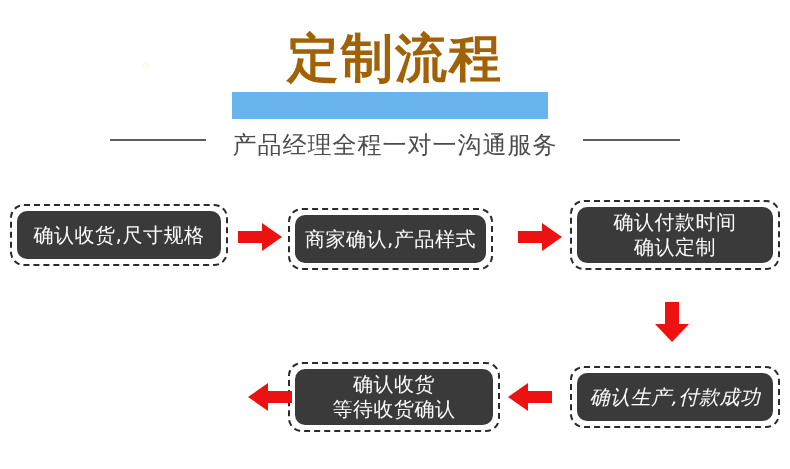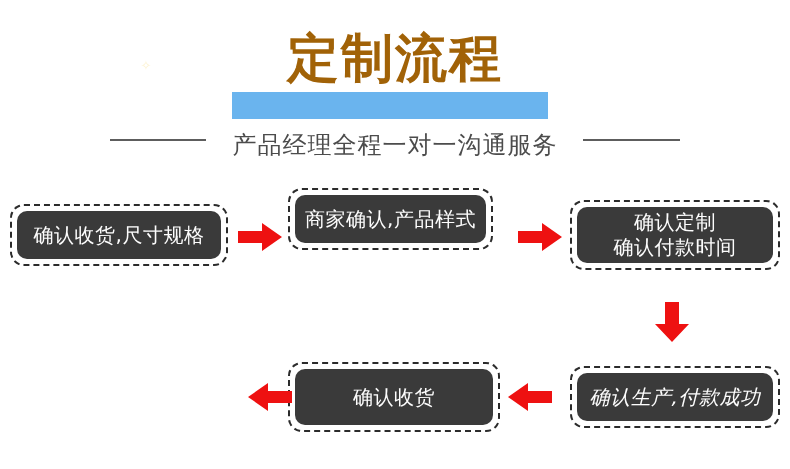--- a/index.html
+++ b/index.html
@@ -114,21 +114,21 @@
   }
   .node-line {
     font-size: 20px;
     line-height: 25px;
     white-space: nowrap;
     letter-spacing: 0.5px;
   }
 
   
   #node-1 { left: 10px;  top: 204px; width: 218px; height: 62px; }
-  #node-2 { left: 288px; top: 188px; width: 205px; height: 62px; }
+  #node-2 { left: 288px; top: 208px; width: 205px; height: 62px; }
   #node-3 { left: 570px; top: 200px; width: 210px; height: 70px; }
   
   #node-4 { left: 10px;  top: 366px; width: 230px; height: 62px; }
   #node-5 { left: 288px; top: 362px; width: 212px; height: 70px; }
   #node-6 { left: 570px; top: 366px; width: 210px; height: 62px; font-style: italic; }
 
   
   .arrow {
     position: absolute;
   }
@@ -168,34 +168,35 @@
   </div>
 
   <div class="node" id="node-2">
     <div class="node-inner">
       <div class="node-line">商家确认,产品样式</div>
     </div>
   </div>
 
   <div class="node" id="node-3">
     <div class="node-inner">
+      <div class="node-line">确认付款时间</div>
       <div class="node-line">确认定制</div>
-      <div class="node-line">确认付款时间</div>
     </div>
   </div>
 
   <div class="node" id="node-6">
     <div class="node-inner">
       <div class="node-line">确认生产,付款成功</div>
     </div>
   </div>
 
   <div class="node" id="node-5">
     <div class="node-inner">
       <div class="node-line">确认收货</div>
+      <div class="node-line">等待收货确认</div>
     </div>
   </div>
 
 
   <div class="arrow" id="arrow-1">
     <svg width="44" height="30" viewBox="0 0 44 30" aria-hidden="true">
       <polygon points="0,9 24,9 24,1 44,15 24,29 24,21 0,21" fill="#ee1111"></polygon>
     </svg>
   </div>
 

